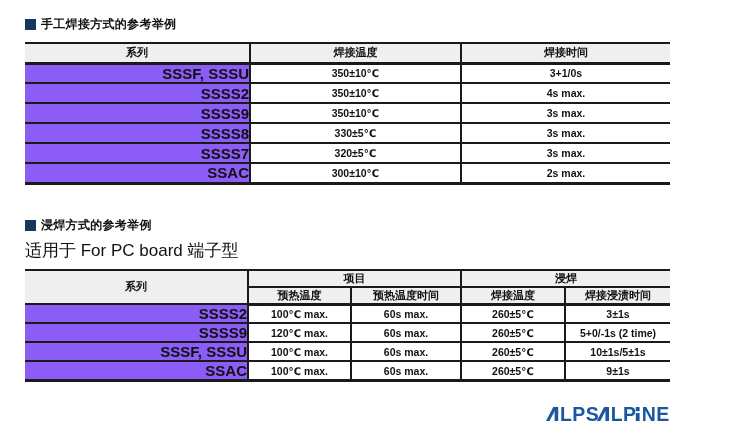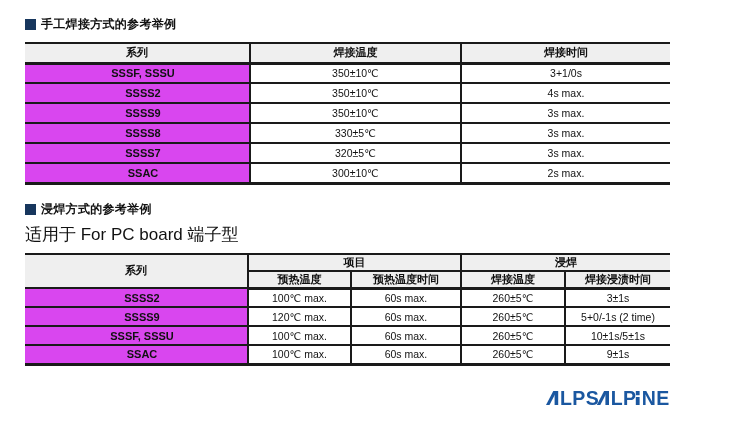--- a/index.html
+++ b/index.html
@@ -58,26 +58,26 @@
     font-size: 11px; font-weight: bold; text-align: center;
   }
   .t2 thead tr.group th { height: 13px; border-bottom: 2px solid #1a1a1a; }
   .t2 thead tr.sub th   { height: 13px; border-bottom: 3px solid #1a1a1a; }
   .t2 thead th.span-both { border-bottom: 3px solid #1a1a1a; }
   .t2 tbody td { height: 19px; border-bottom: 2px solid #1a1a1a; }
   .t2 tbody tr:last-child td { border-bottom: 3px solid #1a1a1a; }
 
   
   td.series {
-    background: #d946ef;
-    font-size: 11px; font-weight: bold;
-    text-align: center; padding-left: 12px;
+    background: #8b5cf6;
+    font-size: 15px; font-weight: bold;
+    text-align: right; padding-left: 12px;
   }
   td.val { font-size: 10.5px; text-align: center; }
-  .vline { border-left: 2px solid #1a1a1a; }
+  .vline { border-left: 2px solid #1a1a1a; font-weight: bold; }
 
   
   .footer { margin-top: 21px; display: flex; justify-content: flex-end; }
   .logo-svg { display: block; }
 </style>
 </head>
 <body>
 
 <div class="page">
   <div class="content">
@@ -127,21 +127,21 @@
           <td class="val vline">3s max.</td>
         </tr>
         <tr>
           <td class="series">SSAC</td>
           <td class="val vline">300±10℃</td>
           <td class="val vline">2s max.</td>
         </tr>
       </tbody>
     </table>
 
-    <div class="section-title" style="margin-top:16px">
+    <div class="section-title" style="margin-top:32px">
       <span class="marker"></span>
       <span class="txt">浸焊方式的参考举例</span>
     </div>
     <div class="subtitle">适用于 For PC board 端子型</div>
 
     <table class="t2">
       <colgroup>
           <col class="c-series">
           <col class="c1">
           <col class="c2">

